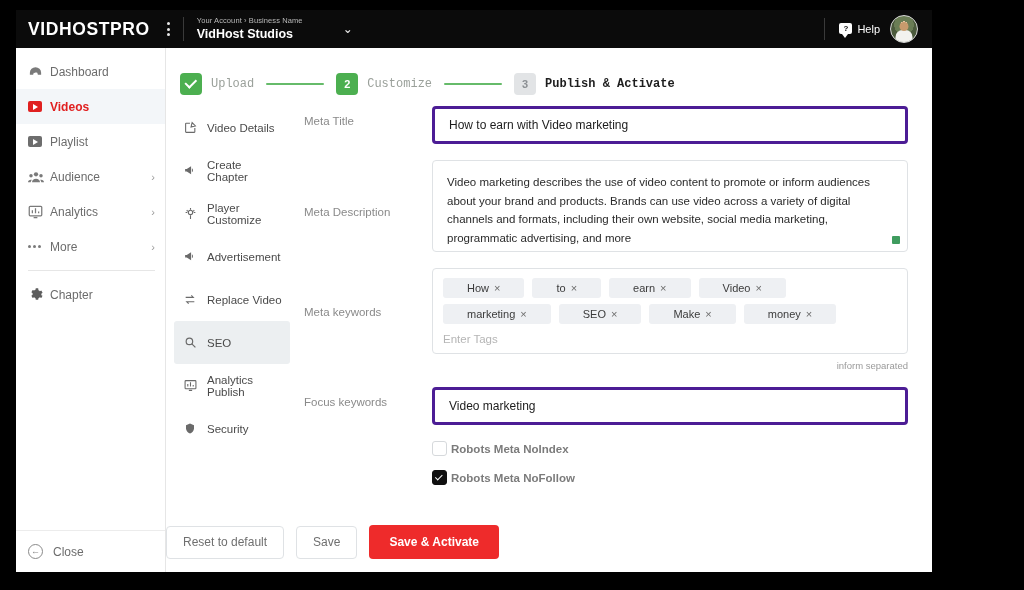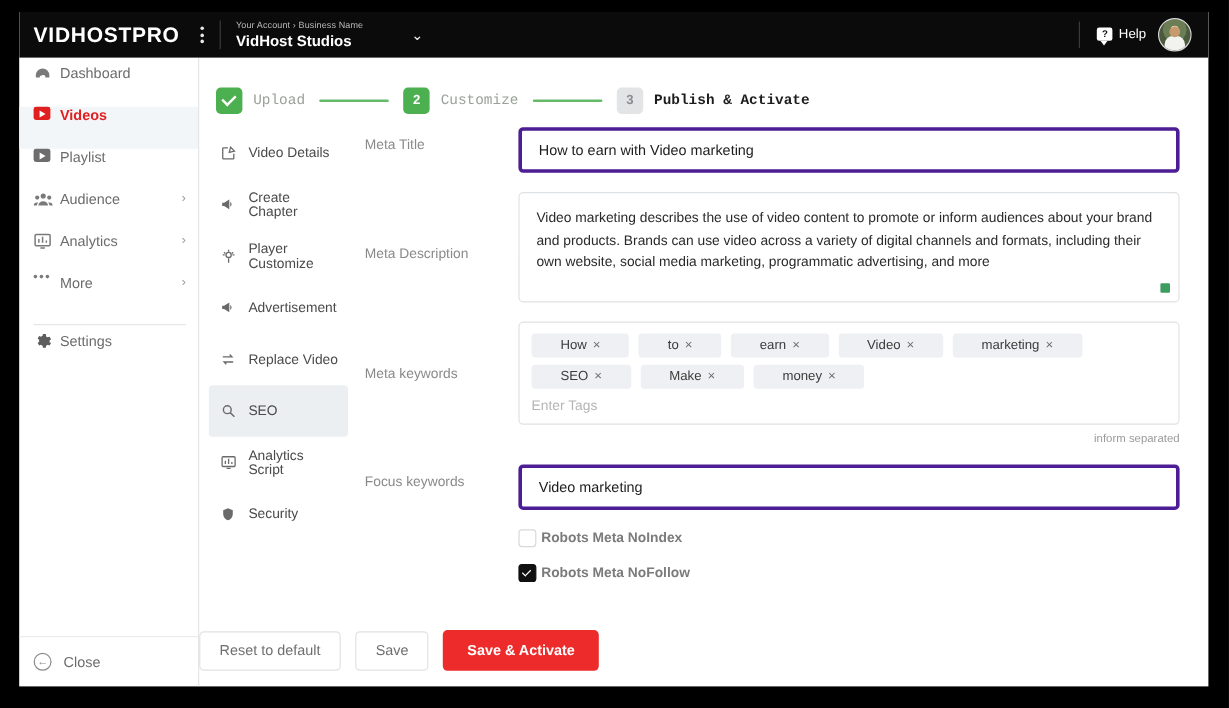--- a/index.html
+++ b/index.html
@@ -5,21 +5,21 @@
   * { box-sizing: border-box; margin: 0; padding: 0; }
   html, body {
     width: 1024px; height: 590px;
     background: #000;
     font-family: "Liberation Sans", sans-serif;
     overflow: hidden;
   }
   #app {
     position: absolute;
     left: 16px; top: 10px;
-    width: 991px; height: 562px;
+    width: 916px; height: 562px;
     background: #fff;
     display: flex;
     flex-direction: column;
     overflow: hidden;
   }
 
   
   .topbar {
     height: 38px;
     background: #0b0b0b;
@@ -99,21 +99,21 @@
   
   .sidebar {
     width: 150px;
     border-right: 1px solid #e6e6e6;
     display: flex; flex-direction: column;
     padding-top: 6px;
     flex: 0 0 150px;
   }
   .nav-item {
     height: 35px;
-    display: flex; align-items: flex-start;
+    display: flex; align-items: center;
     padding: 0 10px 0 12px;
     color: #6c6c6c; font-size: 12px;
     cursor: pointer;
     position: relative;
   }
   .nav-item .ico { width: 22px; flex: 0 0 22px; display:flex; align-items:center; }
   .nav-item .lbl { flex: 1; }
   .nav-item .chev { color: #9b9b9b; font-size: 11px; }
   .nav-item.active { background: #f3f6f9; color: #e02020; font-weight: 700; }
   .nav-sep { height:1px; background:#e6e6e6; margin: 6px 10px 6px 12px; }
@@ -358,21 +358,21 @@
       </div>
 
       <div class="nav-sep"></div>
 
       <div class="nav-item">
         <span class="ico">
           <svg width="15" height="15" viewBox="0 0 24 24" fill="#5d5d5d">
               <path d="M12 8.2a3.8 3.8 0 1 0 0 7.6 3.8 3.8 0 0 0 0-7.6zm9.3 5.1.1-1.3-.1-1.3 2-1.6-2-3.4-2.4.9a8 8 0 0 0-2.2-1.3L16.3 2h-3.9l-.4 2.4a8 8 0 0 0-2.2 1.3l-2.4-.9-2 3.4 2 1.6-.1 1.3.1 1.3-2 1.6 2 3.4 2.4-.9c.66.55 1.4 1 2.2 1.3l.4 2.5h3.9l.4-2.5c.8-.3 1.54-.75 2.2-1.3l2.4.9 2-3.4z"></path>
             </svg>
         </span>
-        <span class="lbl">Settings</span>
+        <span class="lbl">Chapter</span>
         <span class="chev"></span>
       </div>
 
       <div class="sidebar-spacer"></div>
 
       <div class="close-row">
         <span class="close-circ">←</span>
         <span>Close</span>
       </div>
     </div>
@@ -459,21 +459,21 @@
             <span>SEO</span>
           </div>
 
           <div class="sub-item">
             <span class="sub-ico">
               <svg width="13" height="13" viewBox="0 0 24 22" fill="none" stroke="#6a6a6a" stroke-width="2">
                   <rect x="2" y="2" width="20" height="15" rx="1.5"></rect>
                   <path d="M7 13V8M12 13V5M17 13v-3M9 20h6"></path>
                 </svg>
             </span>
-            <span>Analytics Script</span>
+            <span>Analytics Publish</span>
           </div>
 
           <div class="sub-item">
             <span class="sub-ico">
               <svg width="12" height="13" viewBox="0 0 24 24" fill="#6a6a6a">
                   <path d="M12 2 4 5.5v6c0 5 3.4 9.3 8 10.5 4.6-1.2 8-5.5 8-10.5v-6z"></path>
                 </svg>
             </span>
             <span>Security</span>
           </div>

